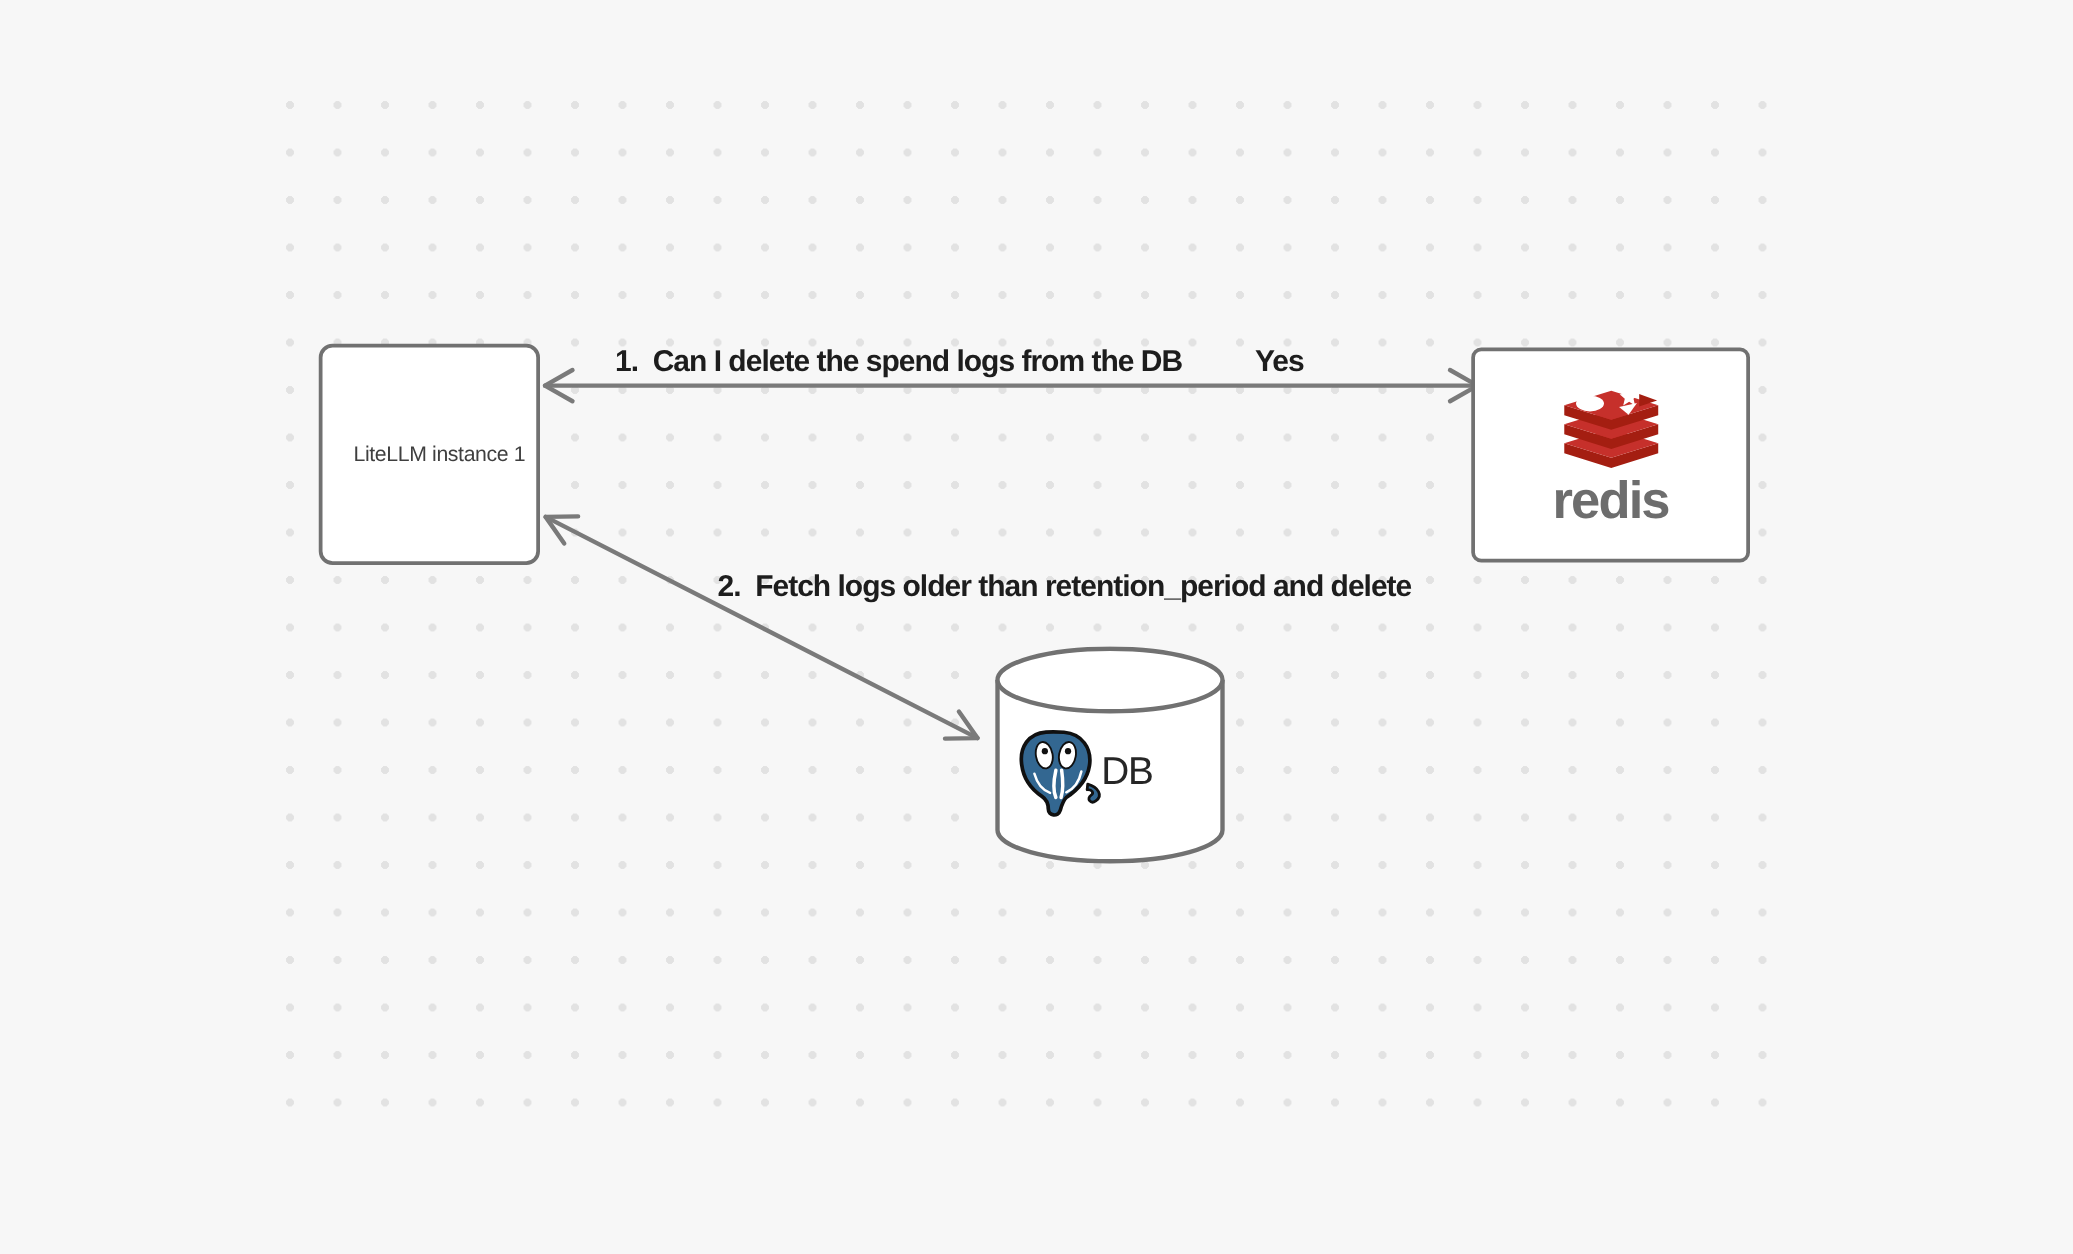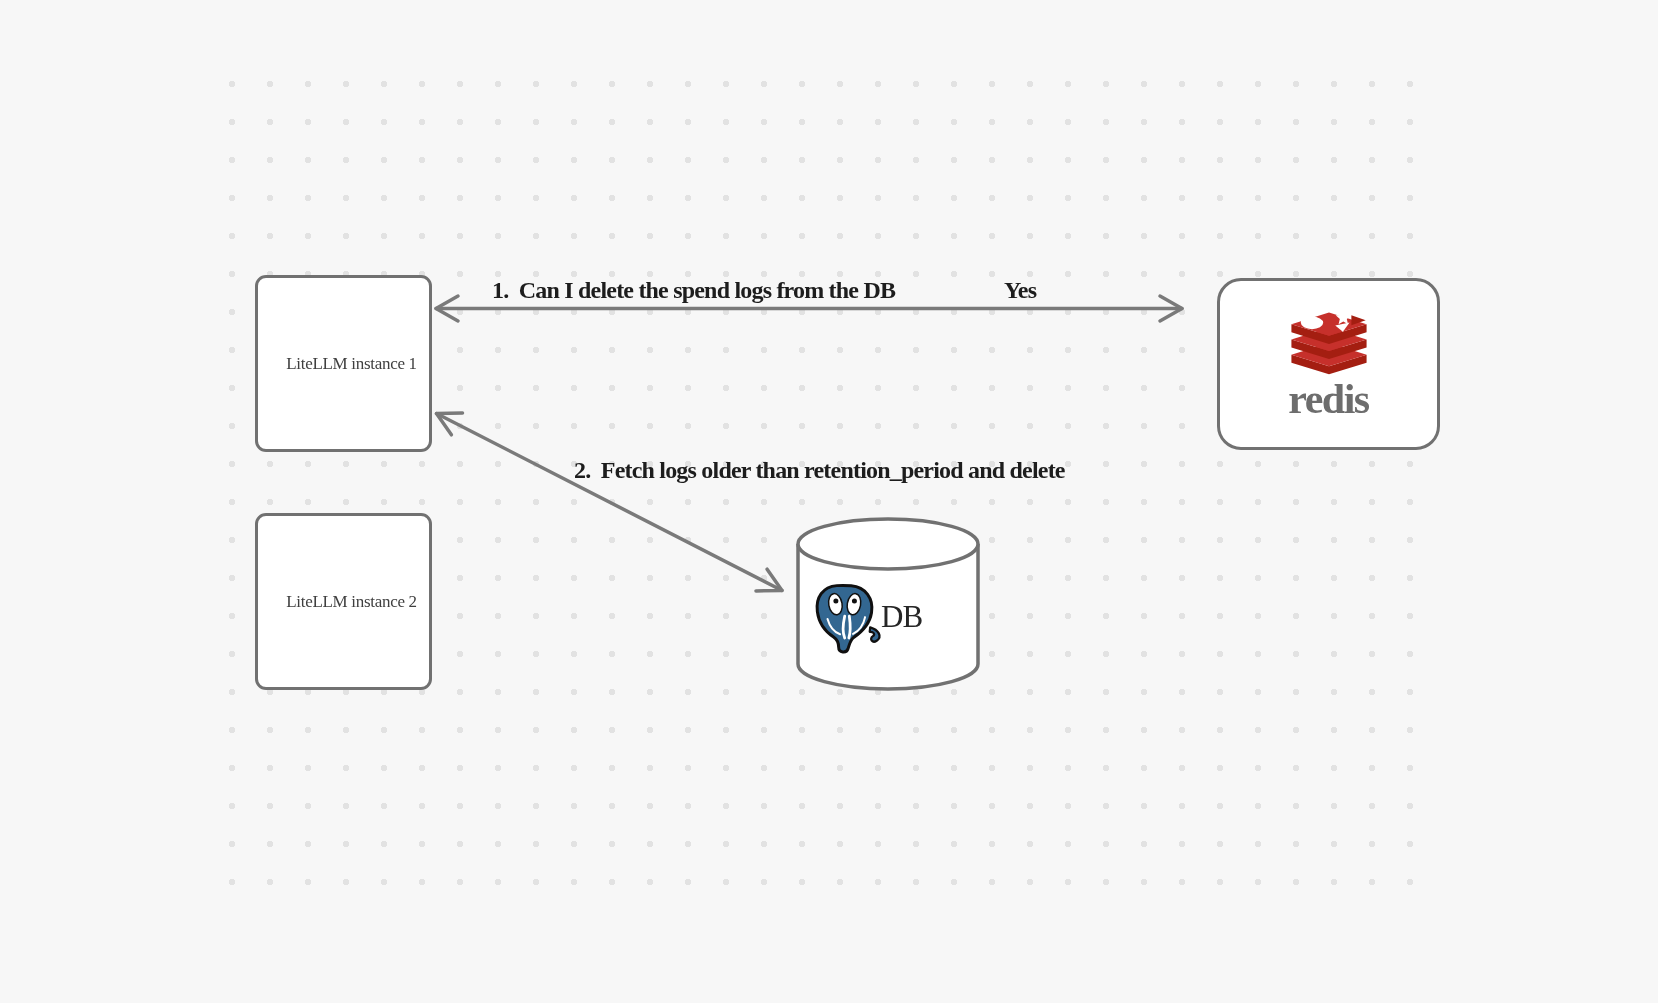--- a/index.html
+++ b/index.html
@@ -1,35 +1,35 @@
 <!DOCTYPE html>
 <html style="--background: #f7f7f7; --dot: #e2e2e2; --node-fill: #ffffff; --node-border: #717171; --arrow: #7a7a7a; --label-text: #1d1d1d; --node-text: #3f3f3f; --redis-red: #c6302b; --redis-red-dark: #a41e11; --redis-wordmark: #6d6d6d; --postgres-blue: #336791; --db-text: #262626;"><head>
 <meta charset="utf-8">
 <style>
   html,body{margin:0;padding:0;background:var(--background,#f7f7f7);}
   .canvas{position:relative;width:1658px;height:1003px;overflow:hidden;
           background:var(--background,#f7f7f7);
-          font-family:Liberation Serif, serif;}
+          font-family:Liberation Sans, sans-serif;}
   .dots{position:absolute;left:213px;top:65px;width:1216px;height:848px;
         background-image:radial-gradient(circle at 19px 19px,var(--dot,#e2e2e2) 3px,rgba(0,0,0,0) 3.4px);
         background-size:38px 38px;}
   .edges{position:absolute;left:0;top:0;pointer-events:none;}
   .lbox{position:absolute;left:255px;width:177px;height:177px;box-sizing:border-box;
         background:var(--node-fill,#fff);border:3.5px solid var(--node-border,#717171);
         border-radius:11px;display:flex;align-items:center;justify-content:center;}
   #box1{top:275px}#box2{top:513px}#box3{top:755px}
   .lbox span{font-size:17px;letter-spacing:-0.3px;color:var(--node-text,#3f3f3f);line-height:1;margin-left:16px;}
   .elabel{position:absolute;font-weight:700;font-size:24px;letter-spacing:-0.8px;
           color:var(--label-text,#1d1d1d);white-space:nowrap;line-height:1.1;}
   #elabel1{left:492px;top:277px}
   #eresp1{left:1004px;top:277px}
   #elabel2{left:574px;top:457px}
   .redis-node{position:absolute;left:1177px;top:278px;width:223px;height:172px;box-sizing:border-box;
         background:var(--node-fill,#fff);border:3.5px solid var(--node-border,#717171);
-        border-radius:24px;display:flex;flex-direction:column;align-items:center;justify-content:center;gap:4px;margin-left:40px;}
+        border-radius:8px;display:flex;flex-direction:column;align-items:center;justify-content:center;gap:4px;}
   .redis-word{font-size:42px;font-weight:700;letter-spacing:-1.5px;
         color:var(--redis-wordmark,#6d6d6d);line-height:0.9;}
   .db-node{position:absolute;left:795px;top:517px;width:186px;height:176px;}
   .db-node .cyl{position:absolute;left:0;top:0;}
   .db-node .pg{position:absolute;left:13px;top:64px;}
   .db-text{position:absolute;left:86px;top:84px;font-size:31px;letter-spacing:-1px;
         color:var(--db-text,#262626);line-height:1;}
 </style>
 </head>
 <body>
@@ -52,23 +52,20 @@
       </g>
     </g>
   </svg>
 
   <div class="elabel" id="elabel1">1.&nbsp;&nbsp;Can I delete the spend logs from the DB</div>
   <div class="elabel" id="eresp1">Yes</div>
   <div class="elabel" id="elabel2">2.&nbsp;&nbsp;Fetch logs older than retention_period and delete</div>
 
   <div class="lbox" id="box1">
     <span>LiteLLM instance 1</span>
-  </div>
-  <div class="lbox" id="box2">
-    <span>LiteLLM instance 2</span>
   </div>
 
   <div class="redis-node">
     <svg width="86" height="68" viewBox="0 -4 96 76">
       <g stroke="none">
         <path d="M6 47 L6 56 L48 69 L90 56 L90 47 L48 60 Z" fill="var(--redis-red-dark,#a41e11)"></path>
         <path d="M48 34 L90 47 L48 60 L6 47 Z" fill="var(--redis-red,#c6302b)"></path>
         <path d="M6 30 L6 39 L48 52 L90 39 L90 30 L48 43 Z" fill="var(--redis-red-dark,#a41e11)"></path>
         <path d="M48 17 L90 30 L48 43 L6 30 Z" fill="var(--redis-red,#c6302b)"></path>
         <path d="M6 13 L6 22 L48 35 L90 22 L90 13 L48 26 Z" fill="var(--redis-red-dark,#a41e11)"></path>

